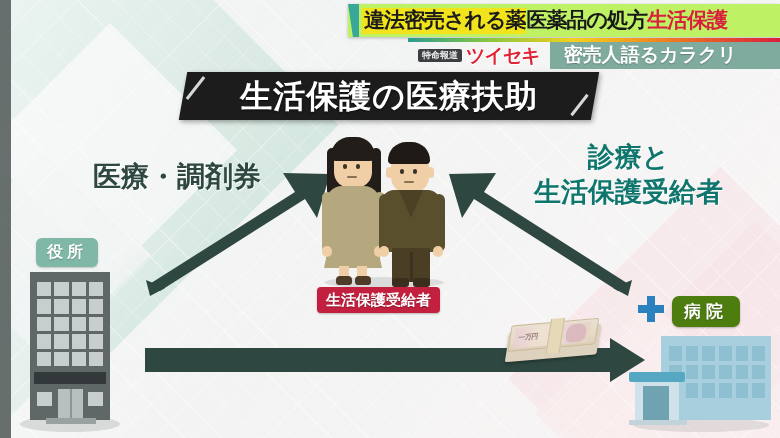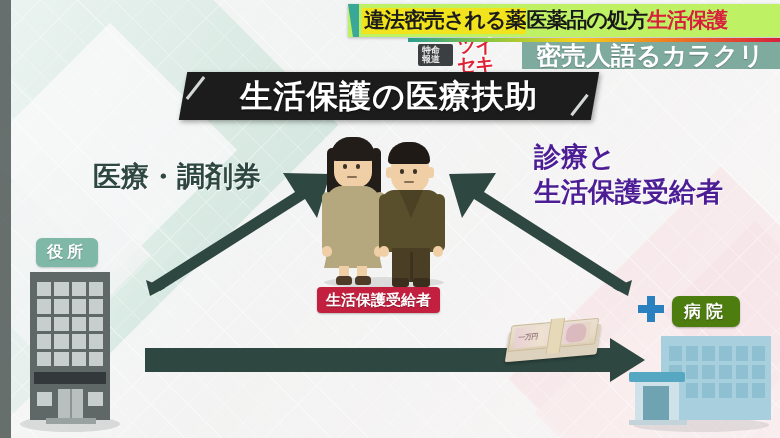--- a/index.html
+++ b/index.html
@@ -55,21 +55,21 @@
   .banner2{position:absolute;left:408px;top:41px;width:372px;height:28px;display:flex;align-items:center;}
   .b2-strip{position:absolute;left:0;top:-3px;width:372px;height:4px;
     background:linear-gradient(90deg,#2a9d8f 0%,#8cc63f 22%,#f4d11a 45%,#ef7d22 70%,#d81f3c 100%);}
   .logo-wrap{display:flex;align-items:center;gap:4px;padding-left:10px;}
   .logo-box{background:#3c3f41;color:#e9e9e9;font-size:9px;font-weight:bold;
     padding:2px 4px;letter-spacing:0px;border-radius:2px;line-height:1;}
   .logo-red{color:#e02235;font-size:19px;font-weight:bold;letter-spacing:-1px;
     line-height:1;text-shadow:1px 1px 0 #fff,-1px 0 0 #fff,0 -1px 0 #fff;}
   .banner2-tab{margin-left:10px;height:28px;background:#7fab9e;display:flex;align-items:center;
     padding:0 16px 0 14px;flex:1;}
-  .banner2-tab span{color:#fff;font-size:25px;font-weight:bold;letter-spacing:0px;
+  .banner2-tab span{color:#fff;font-size:19px;font-weight:bold;letter-spacing:0px;
     text-shadow:0 1px 1px rgba(0,0,0,.25);white-space:nowrap;}
 
   
   .title-box{
     position:absolute;left:183px;top:72px;width:412px;height:48px;
     background:#1c1c1c;transform:skewX(-10deg);
     box-shadow:2px 2px 5px rgba(0,0,0,.35);
   }
   .title-inner{
     position:absolute;left:183px;top:72px;width:412px;height:48px;
@@ -84,22 +84,22 @@
   .sl2{left:578px;top:92px;width:3px;height:26px;transform:rotate(38deg);}
 
   
   .arrow-svg{position:absolute;left:0;top:0;width:780px;height:438px;pointer-events:none;}
 
   
   .lbl-left{position:absolute;left:93px;top:158px;}
   .lbl-left span{font-size:28px;font-weight:bold;color:#2e4740;letter-spacing:0px;
     text-shadow:1px 1px 0 rgba(255,255,255,.85);white-space:nowrap;}
   .lbl-right{position:absolute;left:534px;top:140px;line-height:1.28;}
-  .lbl-right span{display:block;font-size:27px;font-weight:bold;color:#4c1d95;
-    text-shadow:1px 1px 0 rgba(255,255,255,.85);white-space:nowrap;}
+  .lbl-right span{display:block;font-size:27px;font-weight:bold;color:#0f766e;
+    text-shadow:1px 1px 0 rgba(255,255,255,.85);white-space:nowrap;text-align:center;}
 
   
   .office{position:absolute;left:18px;top:268px;width:104px;height:166px;}
   .off-shadow{position:absolute;left:2px;bottom:2px;width:100px;height:16px;
     background:rgba(90,100,98,.18);border-radius:50%;}
   .off-body{position:absolute;left:12px;top:4px;width:80px;height:148px;background:#606767;}
   .off-win-grid{position:absolute;left:19px;top:14px;width:66px;height:84px;
     display:grid;grid-template-columns:repeat(4,1fr);grid-template-rows:repeat(5,1fr);gap:3px;}
   .off-win{background:#c8cdcd;}
   .off-band{position:absolute;left:16px;top:104px;width:72px;height:12px;background:#33393a;}

